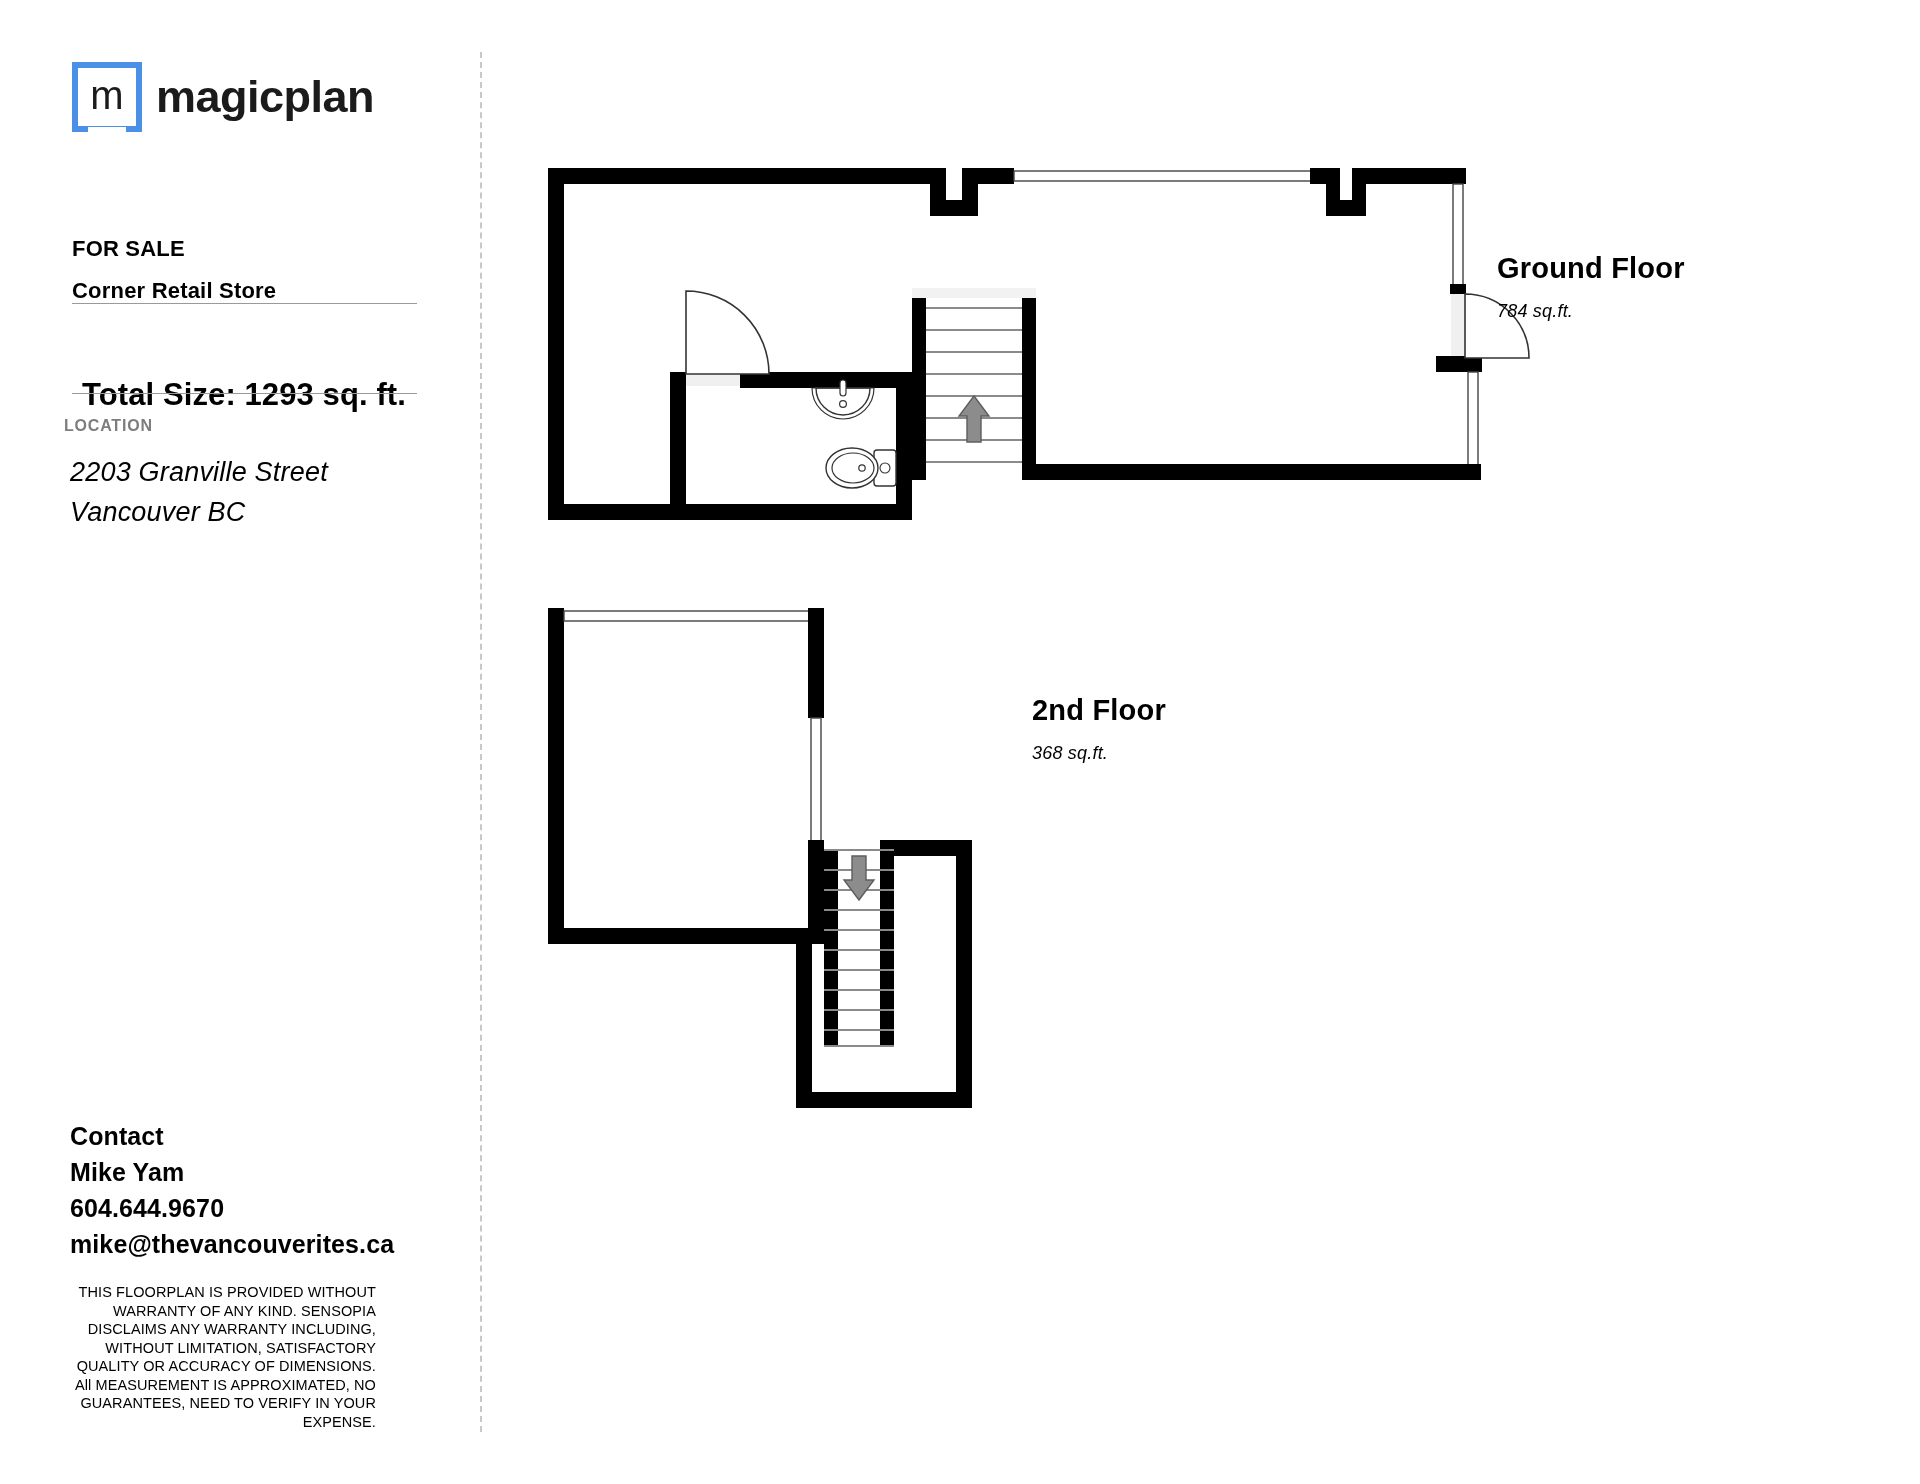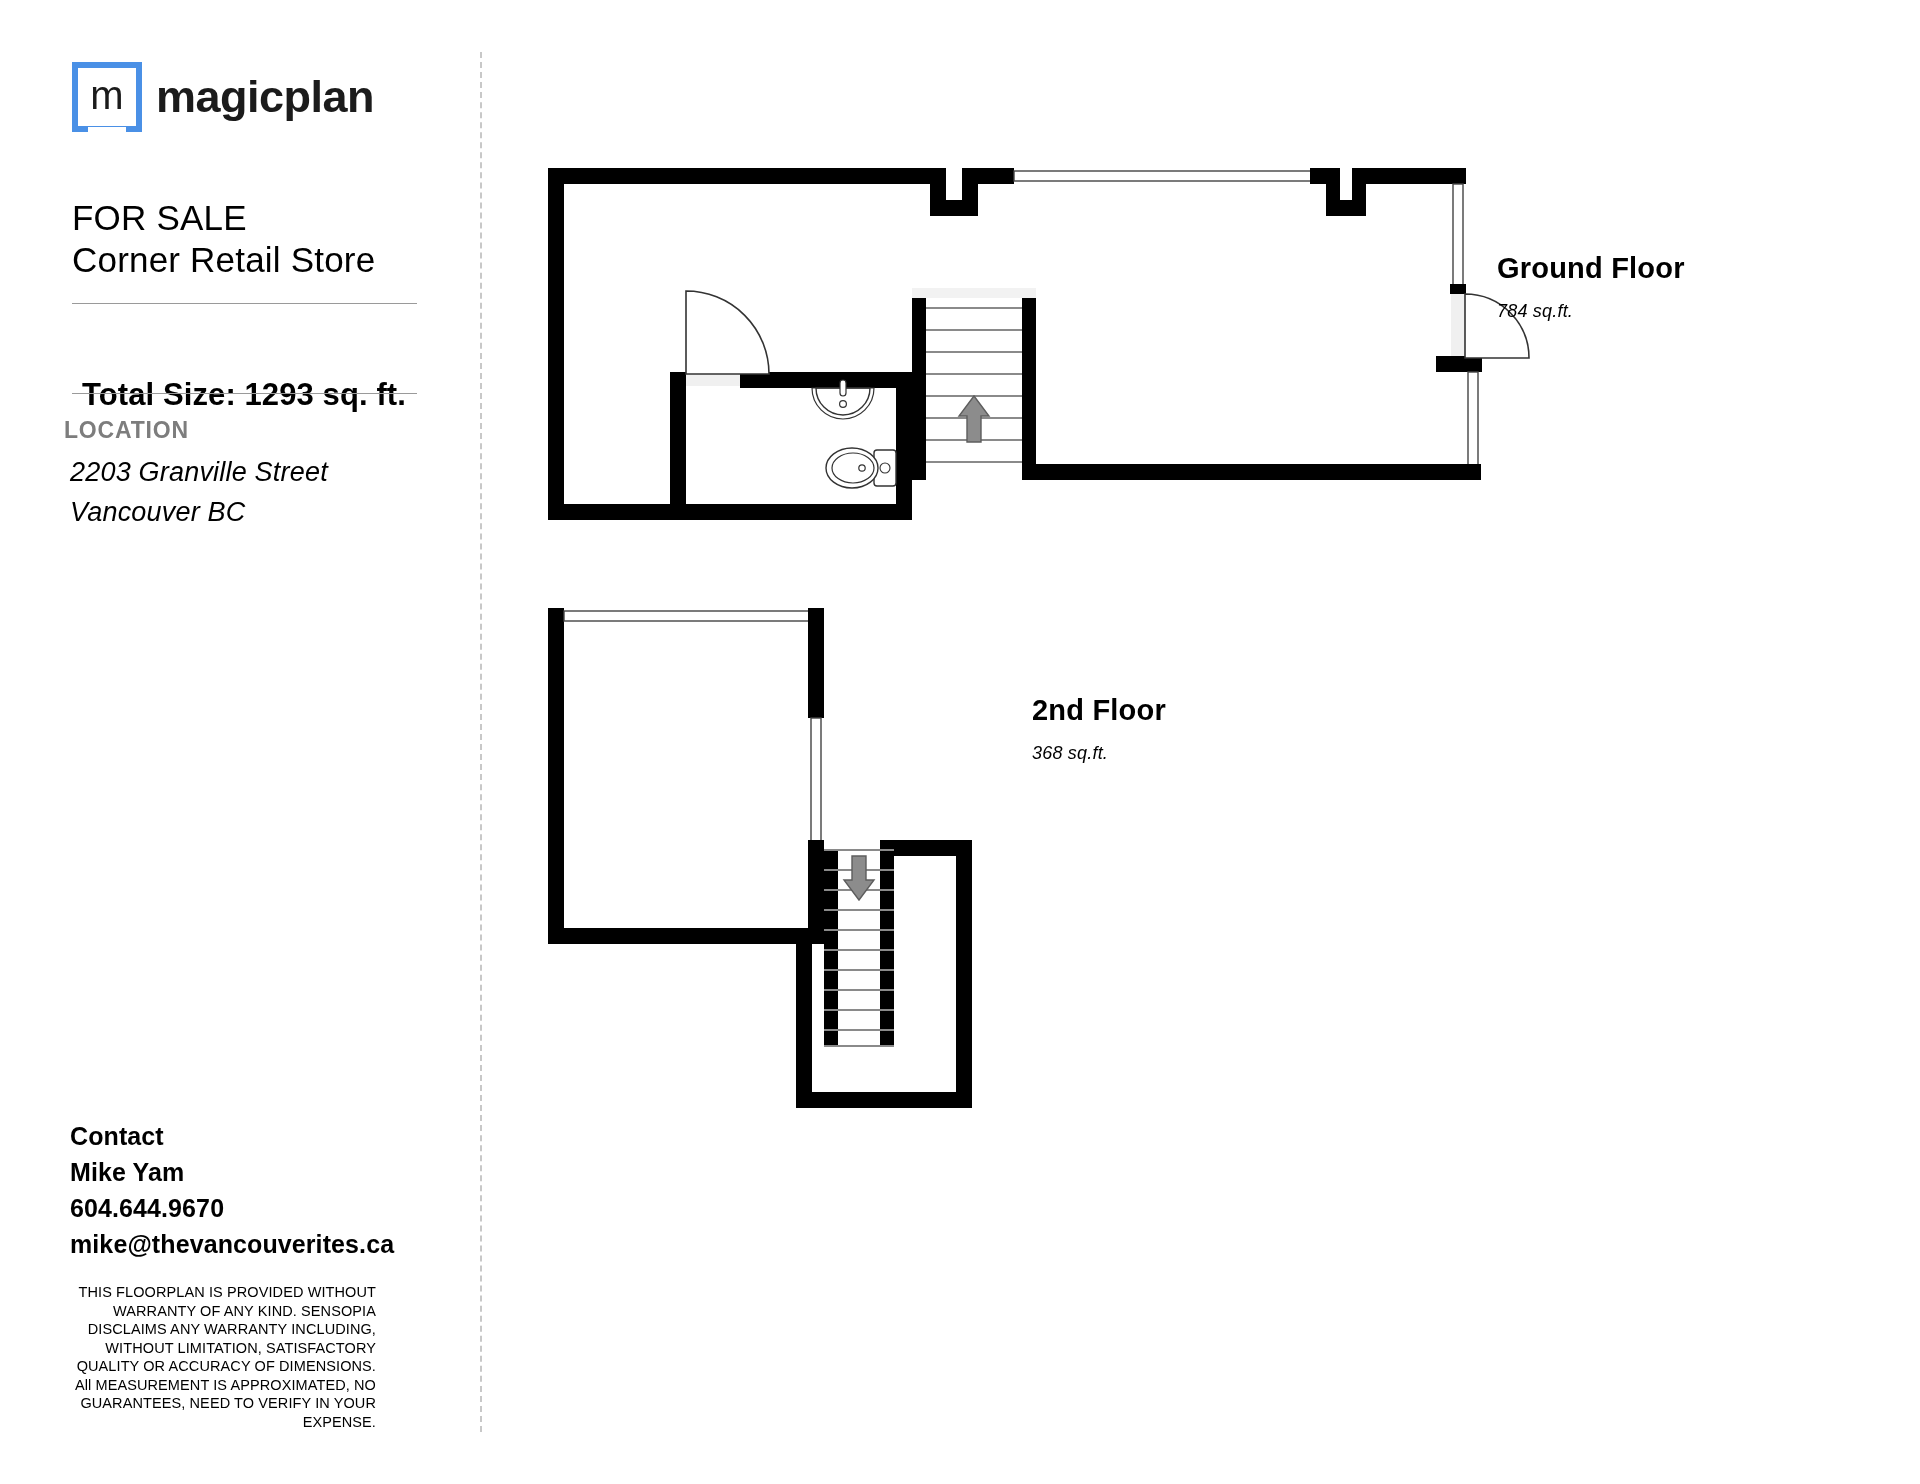--- a/index.html
+++ b/index.html
@@ -77,24 +77,25 @@
     font-size: 45px;
     font-weight: 700;
     letter-spacing: -0.5px;
     color: #1b1b1b;
   }
 
   
   .headline {
     position: absolute;
     left: 72px;
-    font-weight: normal;
-    font-size: 35px;
+    font-weight: bold;
+    font-size: 22px;
     line-height: 1.12;
     letter-spacing: 0.2px;
+    margin-top: 39px;
   }
   #headline-1 { top: 198px; }
   #headline-2 { top: 240px; }
 
   .rule {
     position: absolute;
     left: 72px;
     width: 345px;
     height: 1px;
     background: #9a9a9a;
@@ -109,21 +110,21 @@
     font-size: 31px;
     font-weight: bold;
     letter-spacing: 0.1px;
     margin-top: 44px;
   }
 
   #location-label {
     position: absolute;
     left: 64px;
     top: 417px;
-    font-size: 23px;
+    font-size: 16px;
     font-weight: bold;
     letter-spacing: 0.8px;
     color: #7d7d7d;
   }
   .address-line {
     position: absolute;
     left: 70px;
     font-size: 27px;
     font-style: italic;
     letter-spacing: 0.2px;

